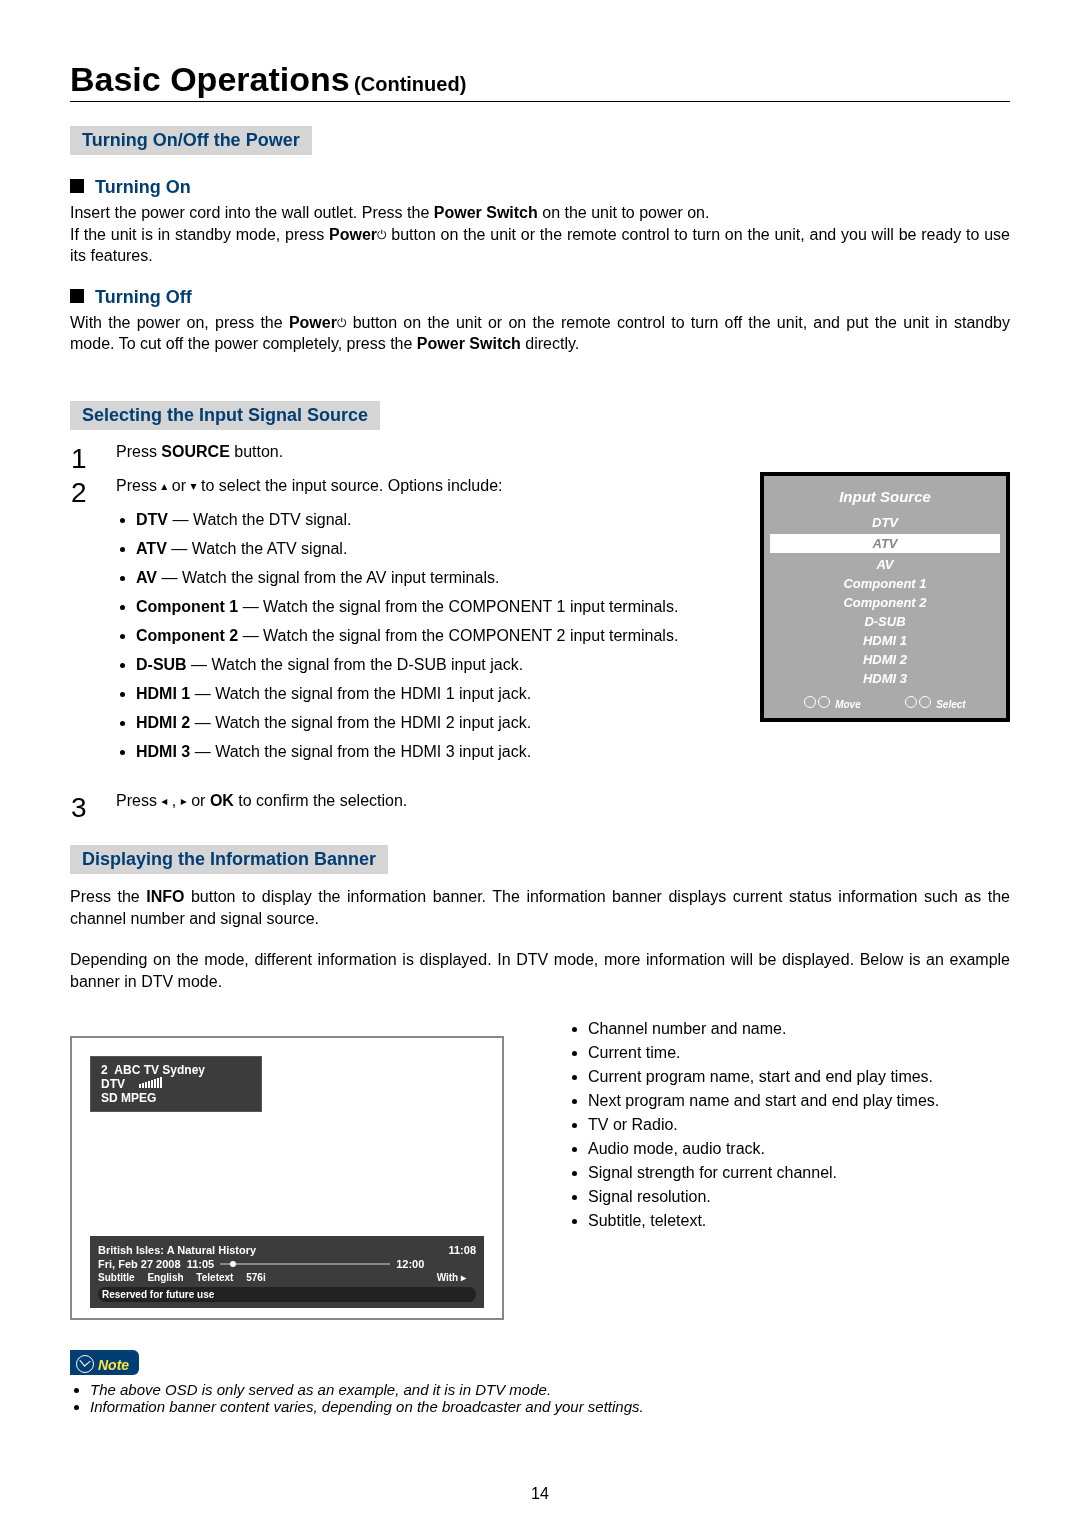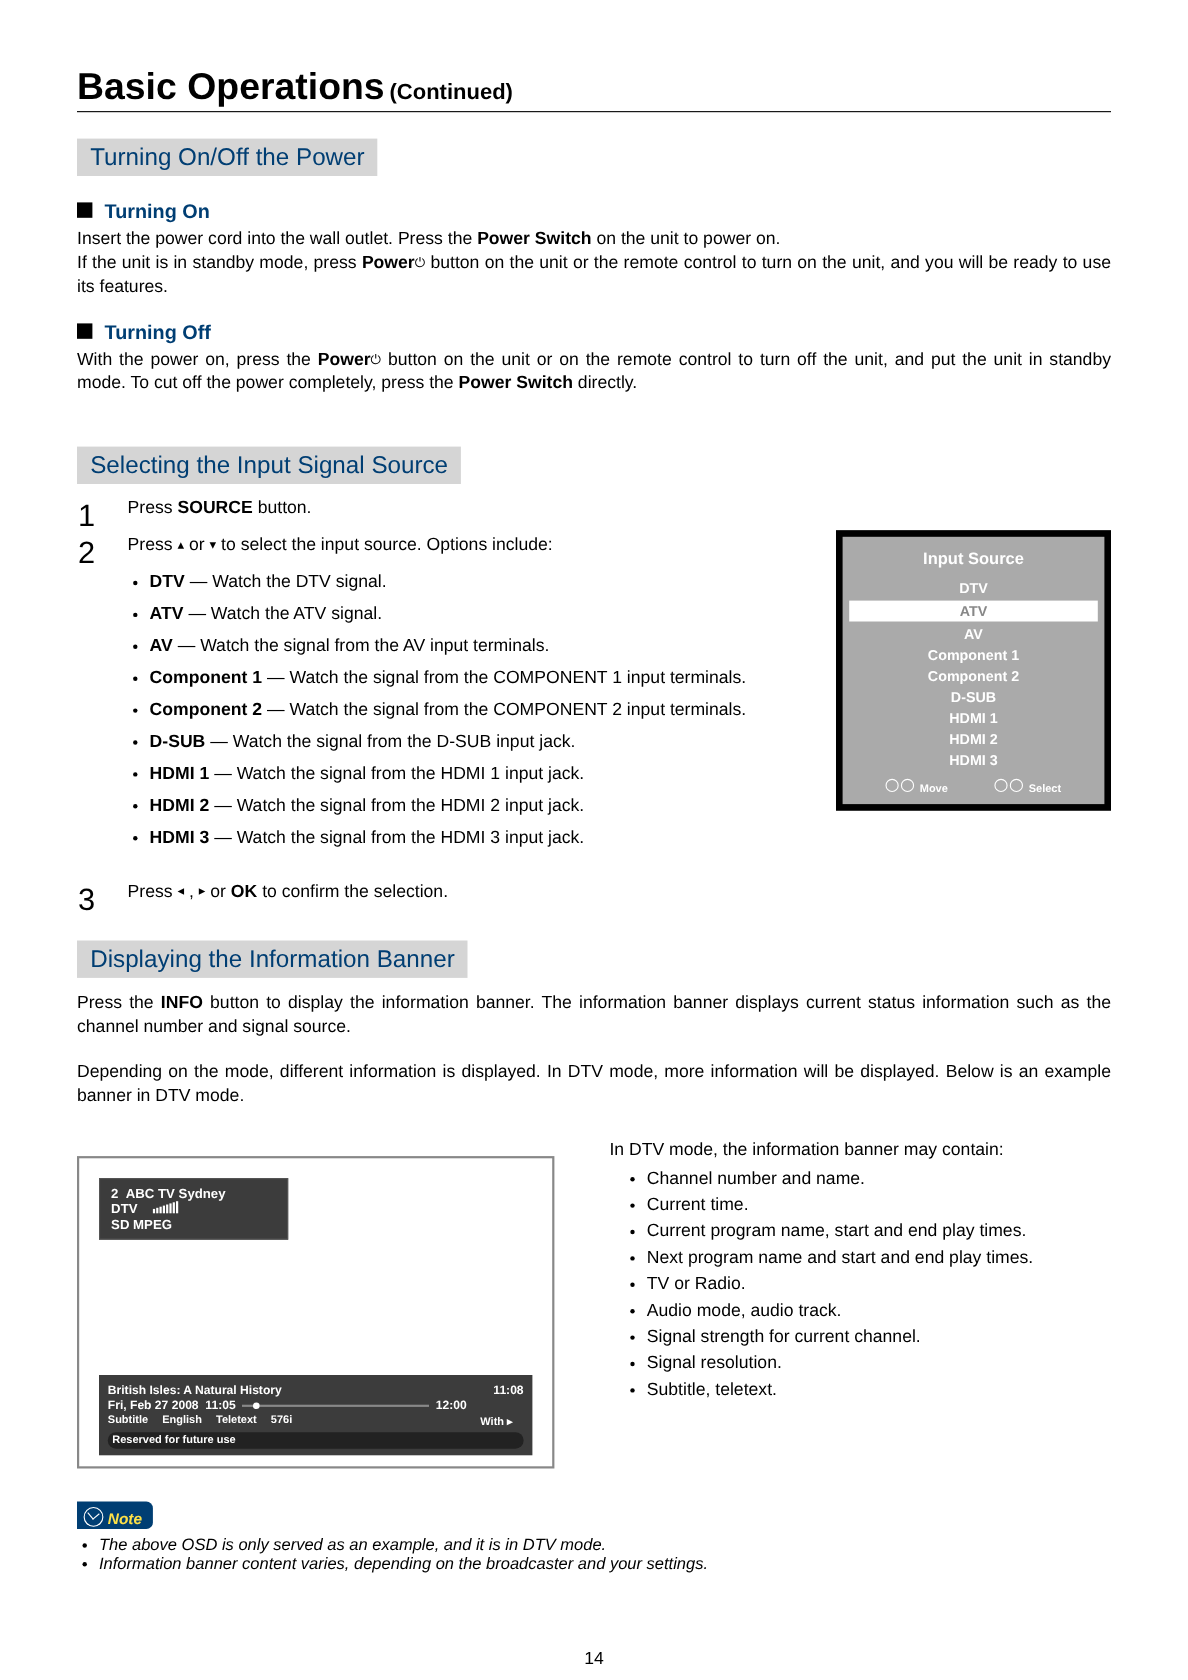--- a/index.html
+++ b/index.html
@@ -17,22 +17,22 @@
   }
   .hr {
     border-bottom: 1px solid #000;
     margin-top: 2px;
     margin-bottom: 24px;
   }
   .section-heading {
     background: #d5d5d5;
     display: inline-block;
     color: #003e73;
-    font-size: 22px;
-    font-weight: normal;
+    font-size: 18px;
+    font-weight: bold;
     padding: 4px 12px;
     margin-bottom: 12px;
   }
   .sub-heading {
     font-size: 18px;
     font-weight: bold;
     color: #003e73;
     margin: 10px 0 4px 0;
   }
   .sub-heading .blk {
@@ -63,27 +63,28 @@
     vertical-align: top;
     padding-bottom: 14px;
     font-size: 16px;
   }
   .bulleted { padding-left: 20px; }
   .bulleted li { list-style: disc; margin-bottom: 2px; margin-top: 11px; }
   .two-col { display: flex; }
   .col-left { flex: 1; padding-right: 20px; }
   .col-right { width: 250px; }
   .osd-box {
-    border: 6px solid #000000;
+    border: 4px solid #000000;
     background: #aaa;
     color: #fff;
     font-size: 13px;
     font-weight: bold;
     text-align: center;
     padding: 12px 18px 8px 18px;
+    font-style: italic;
   }
   .osd-box .title { font-size: 15px; margin-bottom: 8px; }
   .osd-box .item { padding: 2px 0; }
   .osd-box .item.sel { background: #fff; color: #888; margin: 2px -12px; padding: 2px 12px;}
   .osd-box .footer { font-size: 10px; display:flex; justify-content:space-around; margin-top:8px;}
   .osd-box .ring{display:inline-block;width:10px;height:10px;border:1px solid #fff;border-radius:50%;margin-right:2px;font-size:8px;}
   .banner-wrap { border:2px solid #888; width:430px; height:280px; position:relative; margin-top:24px; margin-bottom:20px;}
   .banner-top {
     background:#3c3c3c; color:#fff; font-size:12px; font-weight:bold;
     padding:6px 10px; position:absolute; top:18px; left:18px; width:150px;
@@ -254,21 +255,20 @@
           </span>
           <span>With ▸</span>
         </div>
         <div class="desc">
           <div>Reserved for future use</div>
         </div>
       </div>
     </div>
   </div>
   <div style="flex:1;padding-left:50px;">
-    <div style="margin-top:10px;">In DTV mode, the information banner may contain:</div>
     <ul class="info-bullets">
       <li>Channel number and name.</li>
       <li>Current time.</li>
       <li>Current program name, start and end play times.</li>
       <li>Next program name and start and end play times.</li>
       <li>TV or Radio.</li>
       <li>Audio mode, audio track.</li>
       <li>Signal strength for current channel.</li>
       <li>Signal resolution.</li>
       <li>Subtitle, teletext.</li>

